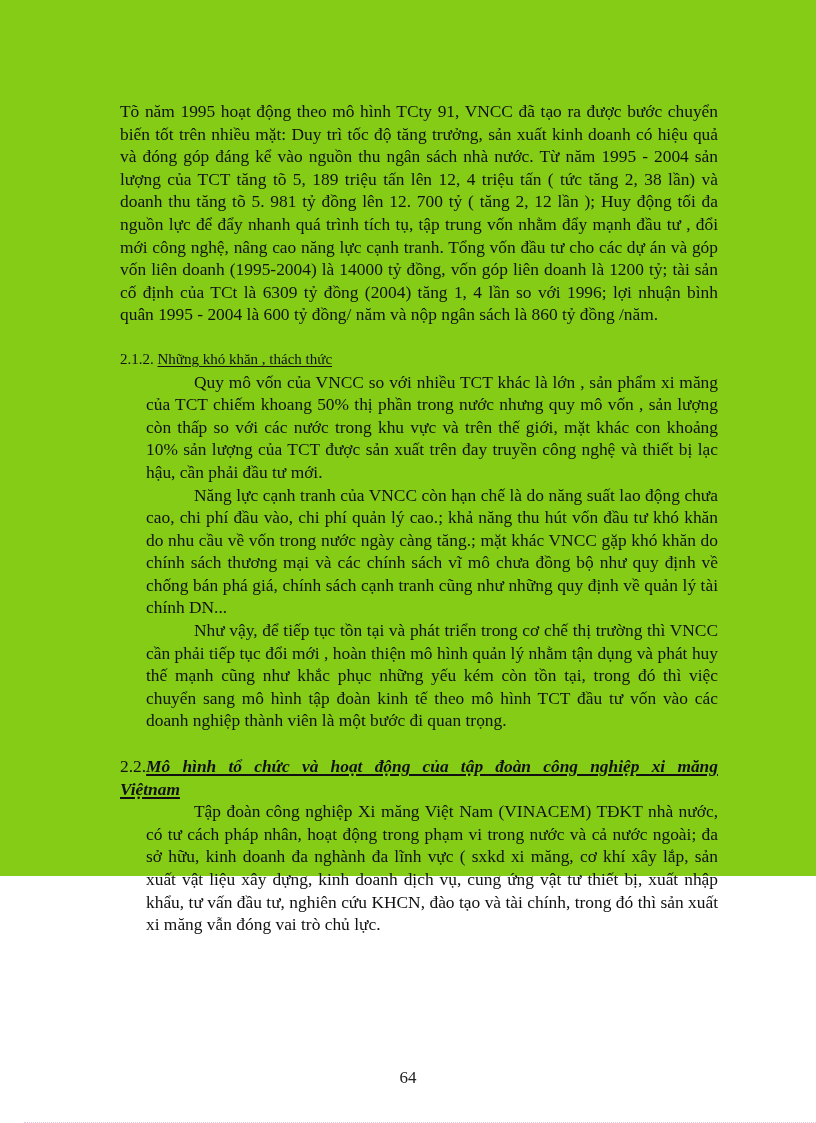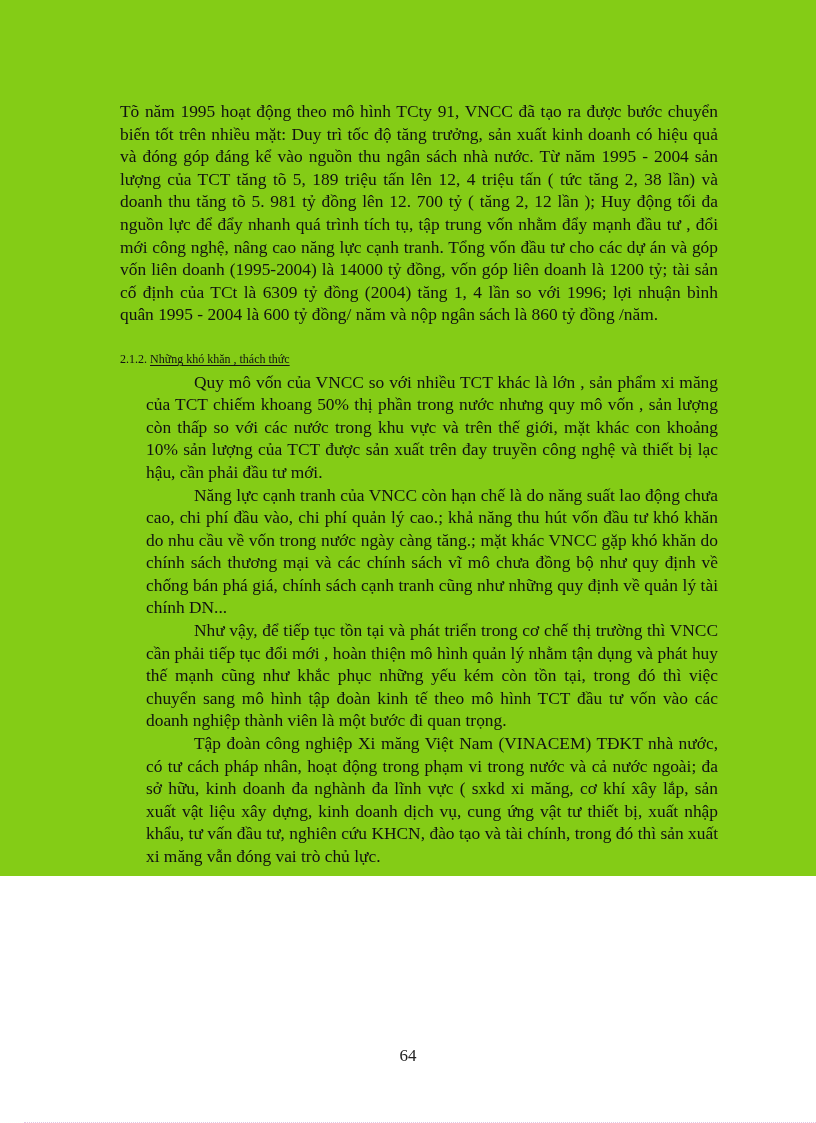--- a/index.html
+++ b/index.html
@@ -35,21 +35,21 @@
     margin: 0;
     text-align: justify;
     text-align-last: left;
   }
   .para.indent {
     text-indent: 48px;
     margin-left: 26px;
   }
   .heading-212 {
     margin: 22px 0 0 0;
-    font-size: 12px;
+    font-size: 15px;
     line-height: 22.6px;
   }
   .heading-212 .title {
     text-decoration: underline;
     text-underline-offset: 2px;
   }
   .heading-22 {
     margin: 23px 0 0 0;
     font-size: 17.4px;
     line-height: 22.6px;
@@ -61,21 +61,21 @@
     font-style: italic;
     text-decoration: underline;
     text-decoration-thickness: 2px;
     text-underline-offset: 2px;
     word-spacing: 5px;
   }
   .page-number {
     position: absolute;
     left: 0;
     width: 816px;
-    top: 1046px;
+    top: 1068px;
     text-align: center;
     font-size: 17px;
     color: #222;
   }
   .footer-rule {
     position: absolute;
     left: 24px;
     right: 24px;
     top: 1122px;
     border-top: 1px dotted #e2c8e6;
@@ -89,19 +89,22 @@
 
     <p class="para">Tõ năm 1995 hoạt động theo mô hình TCty 91, VNCC đã tạo ra được bước chuyển biến tốt trên nhiều mặt: Duy trì tốc độ tăng trưởng, sản xuất kinh doanh có hiệu quả và đóng góp đáng kể vào nguồn thu ngân sách nhà nước. Từ năm 1995 - 2004 sản lượng của TCT tăng tõ 5, 189 triệu tấn lên 12, 4 triệu tấn ( tức tăng 2, 38 lần) và doanh thu tăng tõ 5. 981 tỷ đồng lên 12. 700 tỷ ( tăng 2, 12 lần ); Huy động tối đa nguồn lực để đẩy nhanh quá trình tích tụ, tập trung vốn nhằm đẩy mạnh đầu tư , đổi mới công nghệ, nâng cao năng lực cạnh tranh. Tổng vốn đầu tư cho các dự án và góp vốn liên doanh (1995-2004) là 14000 tỷ đồng, vốn góp liên doanh là 1200 tỷ; tài sản cố định của TCt là 6309 tỷ đồng (2004) tăng 1, 4 lần so với 1996; lợi nhuận bình quân 1995 - 2004 là 600 tỷ đồng/ năm và nộp ngân sách là 860 tỷ đồng /năm.</p>
 
     <div class="heading-212">
       <span>2.1.2. </span><span class="title">Những khó khăn , thách thức</span>
     </div>
     <p class="para indent">Quy mô vốn của VNCC so với nhiều TCT khác là lớn , sản phẩm xi măng của TCT chiếm khoang 50% thị phần trong nước nhưng quy mô vốn , sản lượng còn thấp so với các nước trong khu vực và trên thế giới, mặt khác con khoảng 10% sản lượng của TCT được sản xuất trên đay truyền công nghệ và thiết bị lạc hậu, cần phải đầu tư mới.</p>
     <p class="para indent">Năng lực cạnh tranh của VNCC còn hạn chế là do năng suất lao động chưa cao, chi phí đầu vào, chi phí quản lý cao.; khả năng thu hút vốn đầu tư khó khăn do nhu cầu về vốn trong nước ngày càng tăng.; mặt khác VNCC gặp khó khăn do chính sách thương mại và các chính sách vĩ mô chưa đồng bộ như quy định về chống bán phá giá, chính sách cạnh tranh cũng như những quy định về quản lý tài chính DN...</p>
     <p class="para indent">Như vậy, để tiếp tục tồn tại và phát triển trong cơ chế thị trường thì VNCC cần phải tiếp tục đổi mới , hoàn thiện mô hình quản lý nhằm tận dụng và phát huy thế mạnh cũng như khắc phục những yếu kém còn tồn tại, trong đó thì việc chuyển sang mô hình tập đoàn kinh tế theo mô hình TCT đầu tư vốn vào các doanh nghiệp thành viên là một bước đi quan trọng.</p>
 
+    <div class="heading-22">
+      <span>2.2.</span><span class="title">Mô hình tổ chức và hoạt động của tập đoàn công nghiệp xi măng Việtnam</span>
+    </div>
     <p class="para indent">Tập đoàn công nghiệp Xi măng Việt Nam (VINACEM) TĐKT nhà nước, có tư cách pháp nhân, hoạt động trong phạm vi trong nước và cả nước ngoài; đa sở hữu, kinh doanh đa nghành đa lĩnh vực ( sxkd xi măng, cơ khí xây lắp, sản xuất vật liệu xây dựng, kinh doanh dịch vụ, cung ứng vật tư thiết bị, xuất nhập khẩu, tư vấn đầu tư, nghiên cứu KHCN, đào tạo và tài chính, trong đó thì sản xuất xi măng vẫn đóng vai trò chủ lực.</p>
 
   </div>
 
   <div class="page-number">64</div>
   <div class="footer-rule"></div>
 </div>
 
 </body></html>

